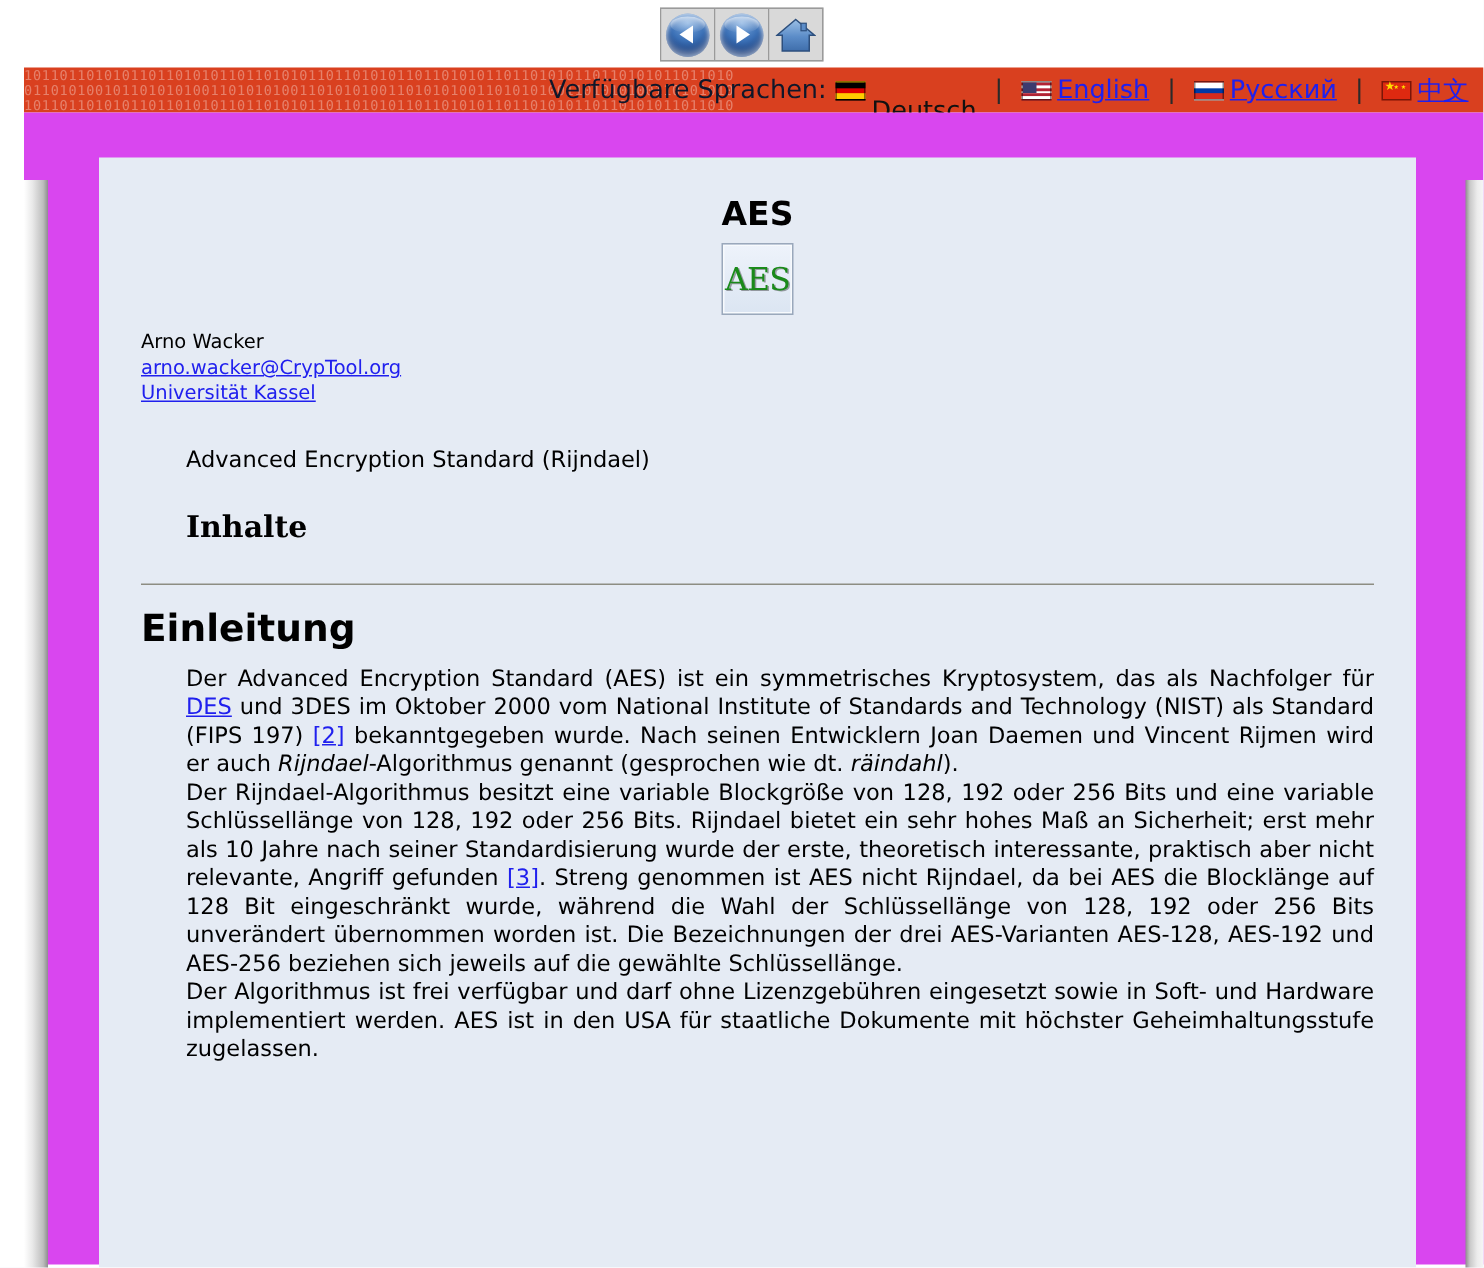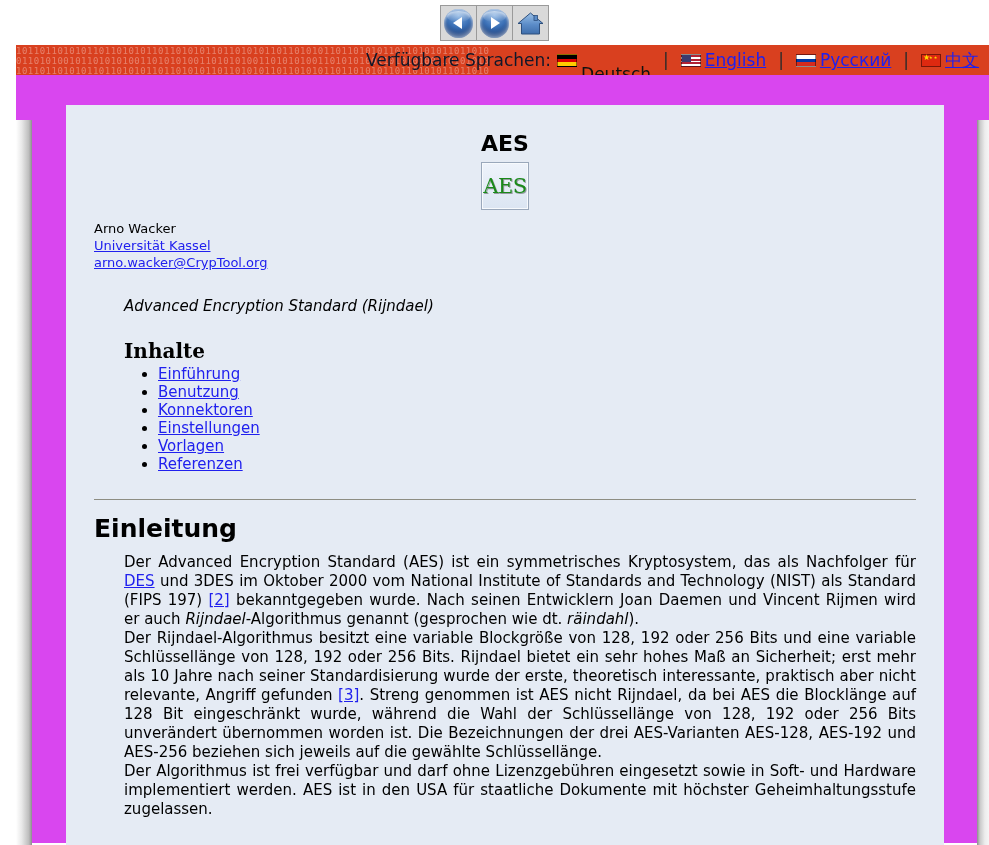--- a/index.html
+++ b/index.html
@@ -139,21 +139,21 @@
   }
   .aes-logo span {
     font-family: "DejaVu Serif", "Liberation Serif", serif;
     font-size: 21px; color: #1a8a1a; font-weight: 500;
     text-shadow: 1px 1px 0 rgba(0,0,0,.35);
     letter-spacing: -0.5px;
   }
   .author { text-align:left; font-size:13px; color:#000; line-height:17px;}
   .author a { color:#2020ee; text-decoration: underline; }
 
-  .subtitle { font-size: 15px; color:#000; margin: 26px 0 0 30px; font-style: italic; }
+  .subtitle { font-size: 15px; color:#000; margin: 26px 0 0 30px; }
 
   .inhalte-h { font-family: "DejaVu Serif","Liberation Serif",serif; font-weight:bold; font-size:20px; margin: 24px 0 2px 30px; color:#000;}
   ul.toc { margin: 0 0 0 46px; padding-left: 18px; }
   ul.toc li { font-size: 15px; line-height: 18px; margin: 0 0 0 0; }
   ul.toc li a { color:#2020ee; text-decoration: underline; cursor:pointer; }
 
   .hr { border: none; border-top: 1px solid #8d8d82; margin: 26px 0 0 0; }
 
   h1.section { font-size: 25px; font-weight: bold; margin: 14px 0 10px 0; color:#000;}
 
@@ -240,35 +240,27 @@
       <div class="doc-title">AES</div>
 
       <div class="logo-wrap">
         <div class="aes-logo">
           <span>AES</span>
         </div>
       </div>
 
       <div class="author">
         <div>Arno Wacker</div>
+        <div><a href="#">arno.wacker@CrypTool.org</a></div>
         <div><a href="#">Universität Kassel</a></div>
-        <div><a href="#">arno.wacker@CrypTool.org</a></div>
       </div>
 
       <div class="subtitle">Advanced Encryption Standard (Rijndael)</div>
 
       <div class="inhalte-h">Inhalte</div>
-      <ul class="toc" id="toc-list">
-          <li><a href="#">Einführung</a></li>
-          <li><a href="#">Benutzung</a></li>
-          <li><a href="#">Konnektoren</a></li>
-          <li><a href="#">Einstellungen</a></li>
-          <li><a href="#">Vorlagen</a></li>
-          <li><a href="#">Referenzen</a></li>
-        </ul>
 
       <hr class="hr">
 
       <h1 class="section">Einleitung</h1>
 
       <div id="paras">
           <div class="para"><span>Der Advanced Encryption Standard (AES) ist ein symmetrisches Kryptosystem, das als Nachfolger für </span><a href="#">DES</a><span> und 3DES im Oktober 2000 vom National Institute of Standards and Technology (NIST) als Standard (FIPS 197) </span><a href="#">[2]</a><span> bekanntgegeben wurde. Nach seinen Entwicklern Joan Daemen und Vincent Rijmen wird er auch </span><i>Rijndael</i><span>-Algorithmus genannt (gesprochen wie dt. </span><i>räindahl</i><span>).</span></div>
           <div class="para"><span>Der Rijndael-Algorithmus besitzt eine variable Blockgröße von 128, 192 oder 256 Bits und eine variable Schlüssellänge von 128, 192 oder 256 Bits. Rijndael bietet ein sehr hohes Maß an Sicherheit; erst mehr als 10 Jahre nach seiner Standardisierung wurde der erste, theoretisch interessante, praktisch aber nicht relevante, Angriff gefunden </span><a href="#">[3]</a><span>. Streng genommen ist AES nicht Rijndael, da bei AES die Blocklänge auf 128 Bit eingeschränkt wurde, während die Wahl der Schlüssellänge von 128, 192 oder 256 Bits unverändert übernommen worden ist. Die Bezeichnungen der drei AES-Varianten AES-128, AES-192 und AES-256 beziehen sich jeweils auf die gewählte Schlüssellänge.</span></div>
           <div class="para"><span>Der Algorithmus ist frei verfügbar und darf ohne Lizenzgebühren eingesetzt sowie in Soft- und Hardware implementiert werden. AES ist in den USA für staatliche Dokumente mit höchster Geheimhaltungsstufe zugelassen.</span></div>
         </div>

